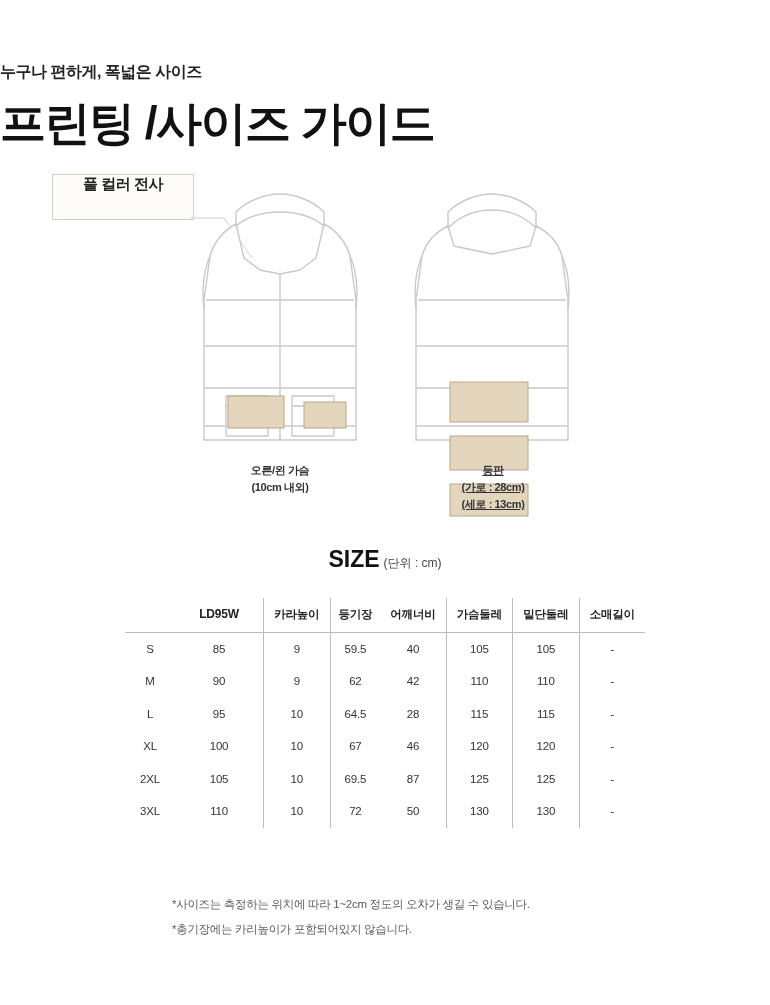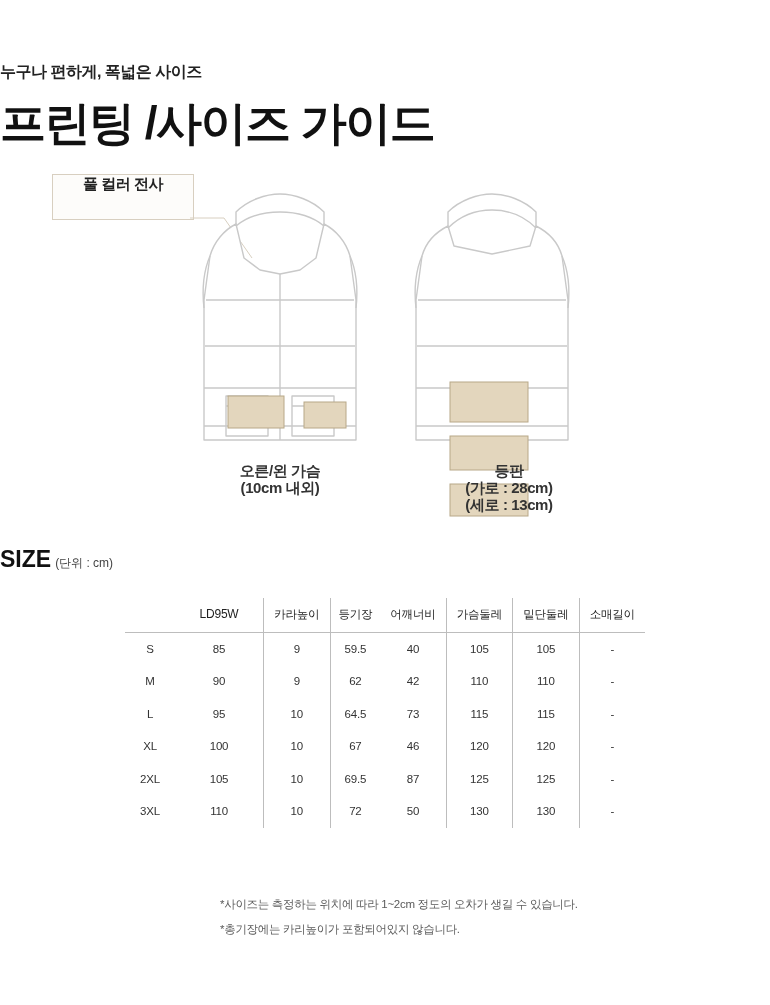--- a/index.html
+++ b/index.html
@@ -75,36 +75,36 @@
   
   .captions {
     position: absolute;
     top: 462px;
     left: 0;
     width: 770px;
     display: flex;
   }
   .cap {
     text-align: center;
-    font-size: 15px;
+    font-size: 11px;
     font-weight: bold;
     line-height: 17px;
     color: #333;
     letter-spacing: -0.4px;
   }
   .cap-front { position: absolute; left: 215px; width: 130px; }
-  .cap-back  { position: absolute; left: 444px; width: 130px; }
+  .cap-back  { position: absolute; left: 428px; width: 130px; text-decoration: underline; }
 
   
   .size-head {
     position: absolute;
     top: 546px;
     left: 0;
     width: 770px;
-    text-align: left;
+    text-align: center;
   }
   .size-head .size-word {
     font-size: 23px;
     font-weight: bold;
     letter-spacing: 0px;
     color: #111;
   }
   .size-head .size-unit {
     font-size: 12px;
     color: #444;
@@ -125,21 +125,21 @@
     color: #333;
   }
   table.size-table th,
   table.size-table td {
     text-align: center;
     height: 30.5px;
     font-weight: normal;
     letter-spacing: -0.2px;
   }
   table.size-table thead th {
-    font-weight: normal;
+    font-weight: bold;
     font-size: 11.5px;
     color: #222;
     border-bottom: 1px solid #bdbdbd;
     padding-bottom: 2px;
   }
   table.size-table thead th.col-model {
     font-size: 12px;
   }
   table.size-table tbody td {
     border-bottom: none;
@@ -159,21 +159,20 @@
 
   
   .notes {
     position: absolute;
     top: 892px;
     left: 172px;
     font-size: 11.5px;
     color: #5a5a5a;
     line-height: 25px;
     letter-spacing: -0.3px;
-    margin-left: 48px;
   }
 </style>
 </head>
 <body>
 
 <div class="page">
 
   <div class="header">
     <div class="header-sub">누구나 편하게, 폭넓은 사이즈</div>
     <div class="header-title">프린팅 /사이즈 가이드</div>
@@ -313,21 +312,21 @@
           <td>42</td>
           <td class="sep">110</td>
           <td class="sep">110</td>
           <td class="sep">-</td>
         </tr>
         <tr>
           <td class="cell-label">L</td>
           <td class="cell-model">95</td>
           <td class="sep">10</td>
           <td class="sep">64.5</td>
-          <td>73</td>
+          <td>28</td>
           <td class="sep">115</td>
           <td class="sep">115</td>
           <td class="sep">-</td>
         </tr>
         <tr>
           <td class="cell-label">XL</td>
           <td class="cell-model">100</td>
           <td class="sep">10</td>
           <td class="sep">67</td>
           <td>46</td>

